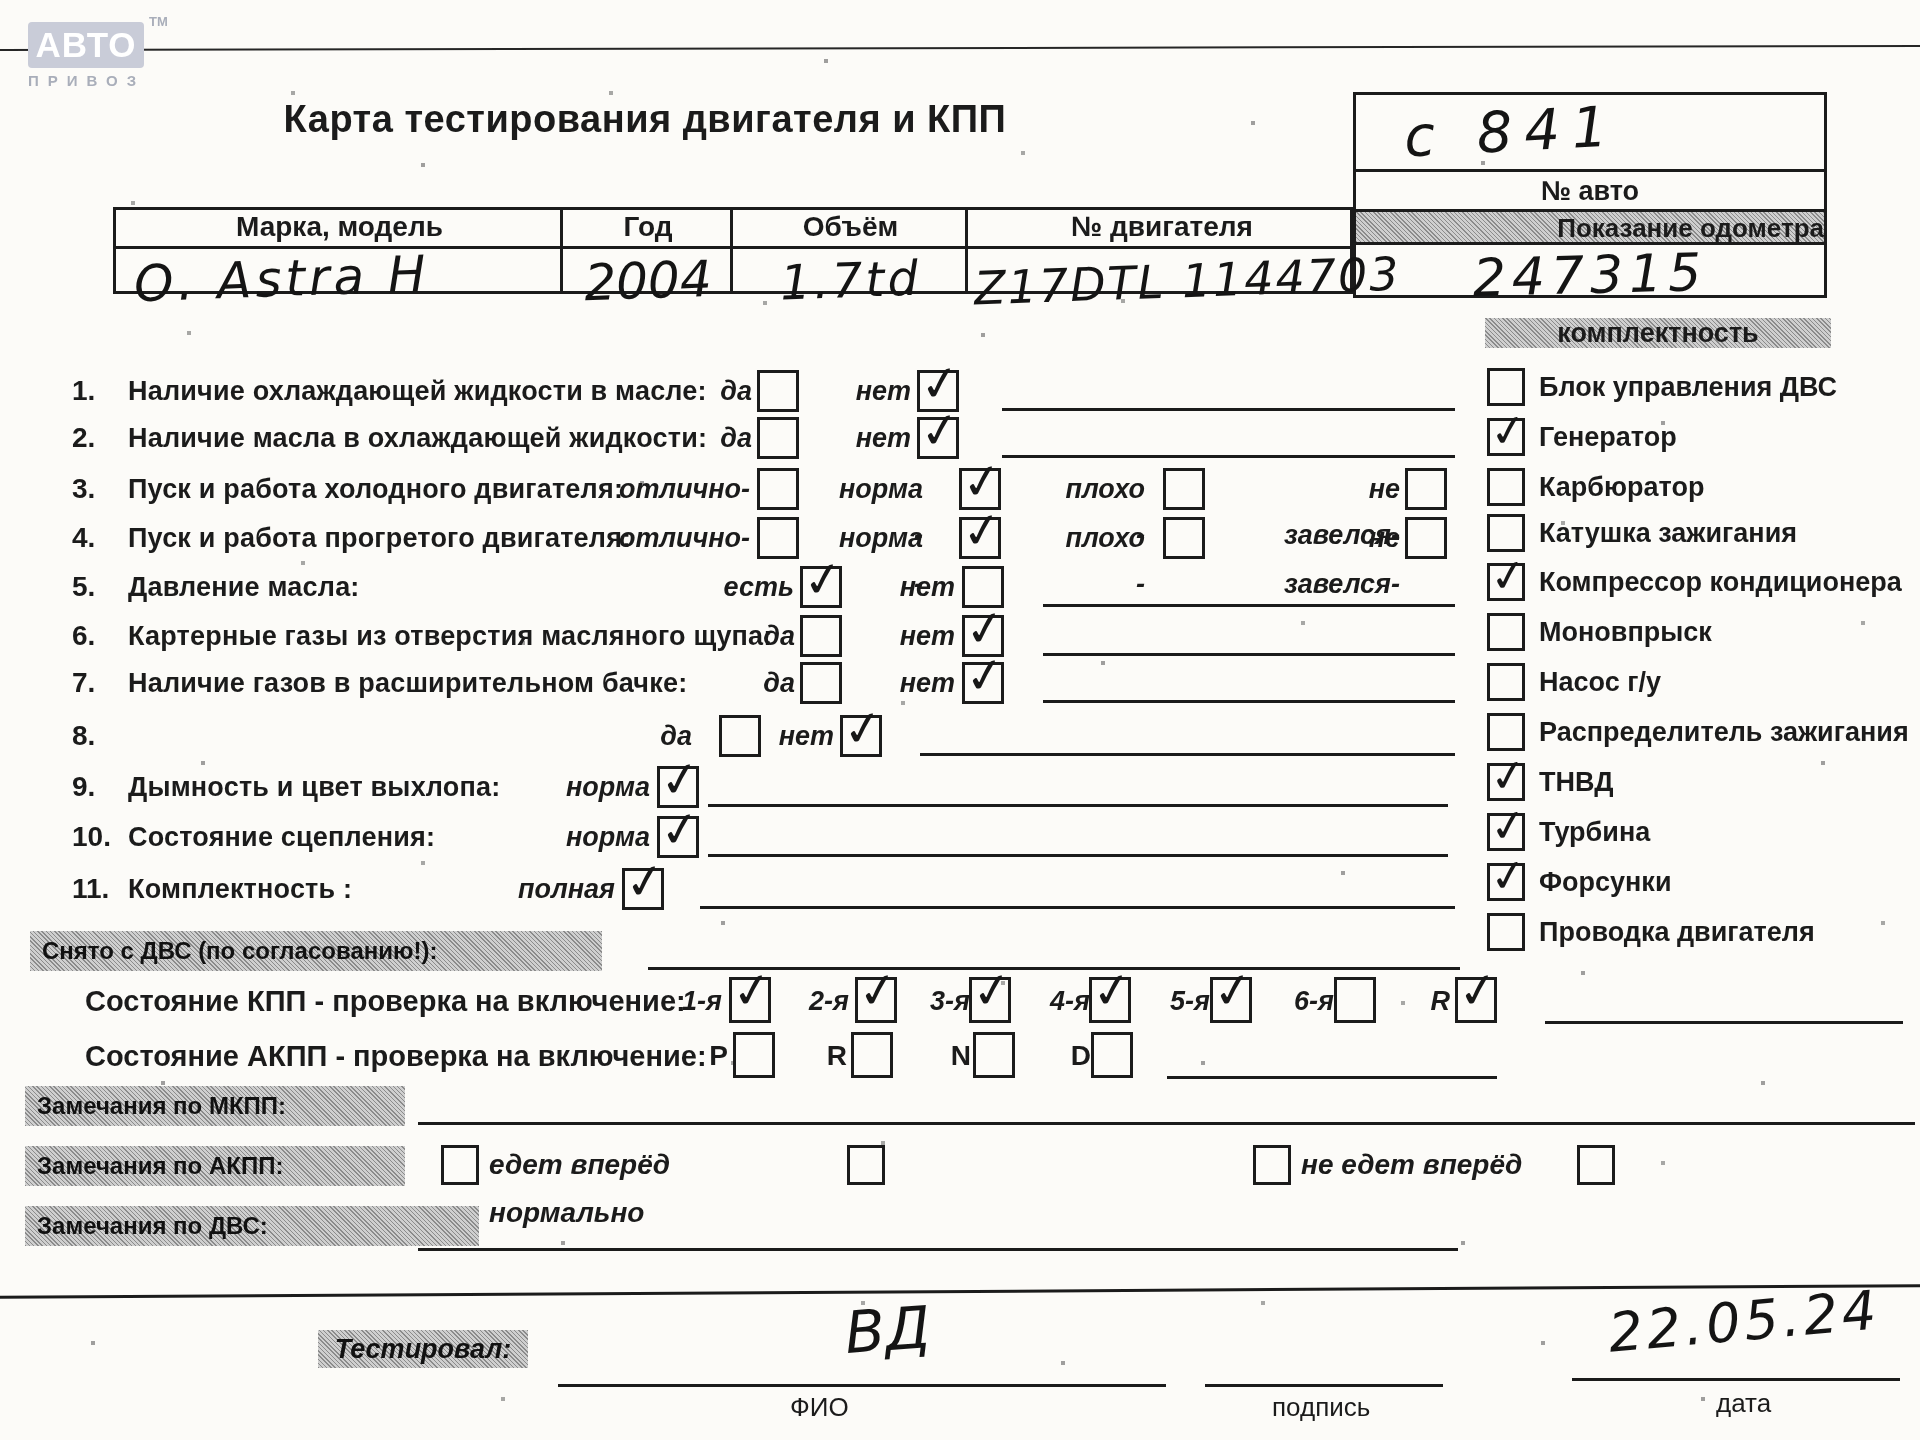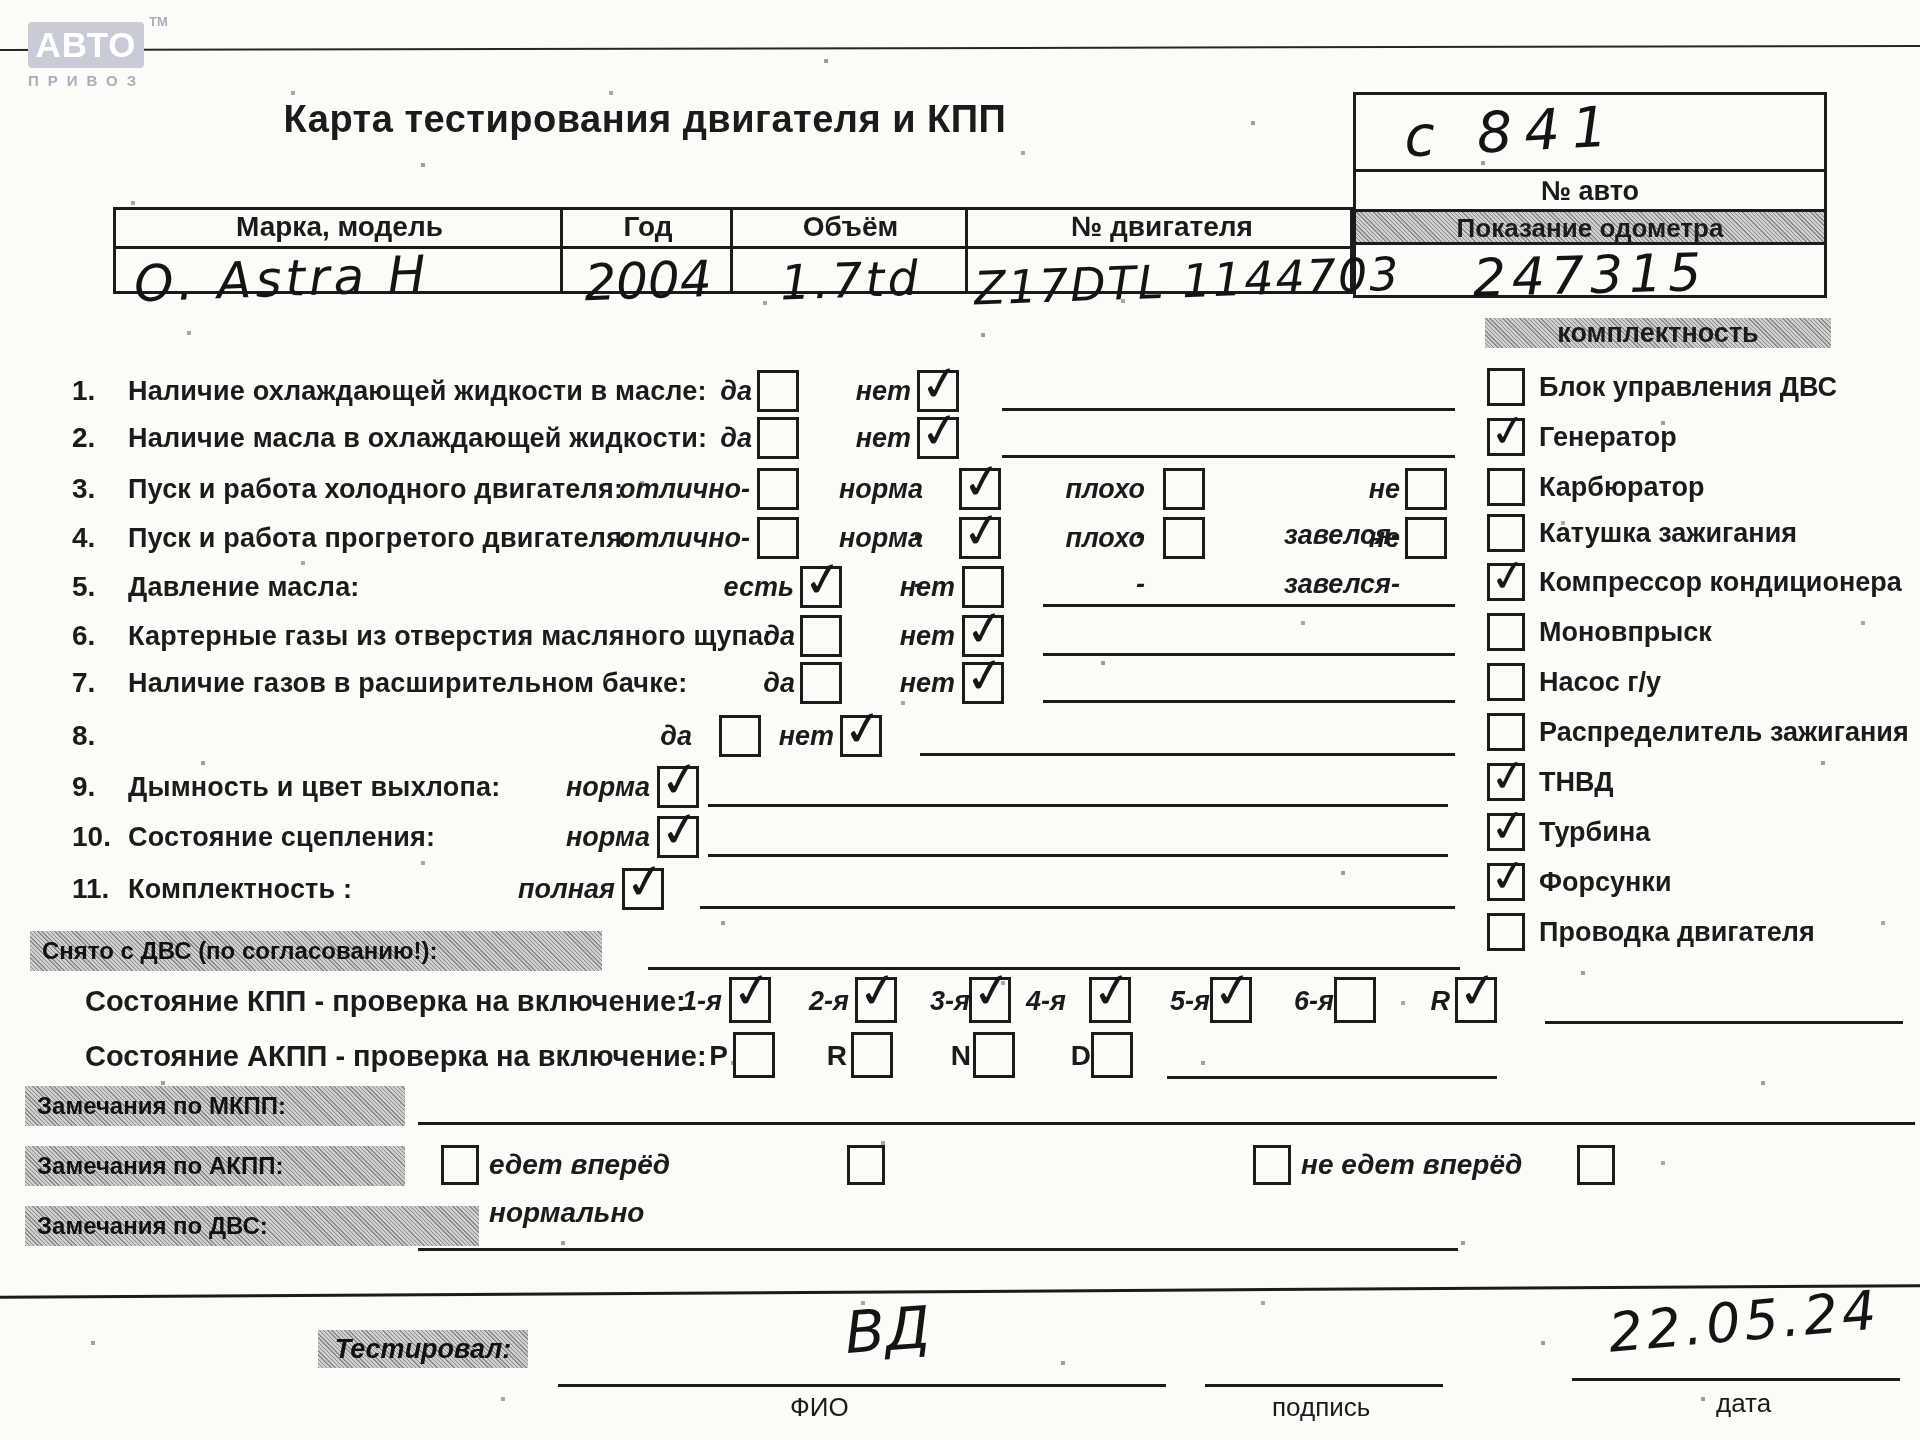--- a/index.html
+++ b/index.html
@@ -30,21 +30,21 @@
   .title{position:absolute;left:240px;top:98px;width:810px;text-align:center;font-size:38px;font-weight:700;letter-spacing:.5px;}
   
   .hatch{background:repeating-linear-gradient(45deg,#8b8b8b 0,#8b8b8b 1px,#cfcfcf 1px,#cfcfcf 3px);}
   .bar{position:absolute;height:40px;}
   .bar span{display:block;font-weight:700;font-size:24px;line-height:40px;padding-left:12px;color:#111;}
   
   .vbox{position:absolute;left:1353px;top:92px;width:474px;height:206px;border:3px solid #1b1b1b;box-sizing:border-box;}
   .v-num-label{position:absolute;left:0;top:74px;width:100%;height:40px;border-top:3px solid #1b1b1b;box-sizing:border-box;
                text-align:center;font-weight:700;font-size:27px;line-height:38px;}
   .v-odo-head{position:absolute;left:0;top:114px;width:100%;height:36px;border-top:3px solid #1b1b1b;border-bottom:3px solid #1b1b1b;
-              box-sizing:border-box;text-align:center;font-weight:700;font-size:26px;line-height:32px;}
+              box-sizing:border-box;text-align:right;font-weight:700;font-size:26px;line-height:32px;}
   
   .mtable{position:absolute;left:113px;top:207px;width:1240px;height:87px;border:3px solid #1b1b1b;box-sizing:border-box;}
   .th{position:absolute;top:0;height:36px;line-height:34px;text-align:center;font-weight:700;font-size:28px;}
   .thead-line{position:absolute;left:0;top:36px;width:100%;height:3px;background:#1b1b1b;}
   .vl{position:absolute;top:0;width:3px;height:100%;background:#1b1b1b;}
   
   .hand{font-family:"DejaVu Sans",sans-serif;font-style:italic;color:#141414;white-space:nowrap;}
   
   .row{position:absolute;left:0;width:1920px;height:46px;}
   .num{position:absolute;left:72px;top:0;font-weight:700;font-size:28px;line-height:46px;}
@@ -312,21 +312,21 @@
         <span class="tick">✓</span>
       </span>
     <span class="opt" style="left:797px;width:52px;">2-я</span>
     <span class="cb g" style="left:855px;">
         <span class="tick">✓</span>
       </span>
     <span class="opt" style="left:920px;width:50px;">3-я</span>
     <span class="cb g" style="left:969px;">
         <span class="tick">✓</span>
       </span>
-    <span class="opt" style="left:1016px;width:50px;text-align:right;">4-я</span>
+    <span class="opt" style="left:1040px;width:50px;text-align:right;">4-я</span>
     <span class="cb g" style="left:1089px;">
         <span class="tick">✓</span>
       </span>
     <span class="opt" style="left:1160px;width:50px;">5-я</span>
     <span class="cb g" style="left:1210px;">
         <span class="tick">✓</span>
       </span>
     <span class="opt" style="left:1284px;width:50px;">6-я</span>
     <span class="cb g" style="left:1334px;"></span>
     <span class="opt" style="left:1420px;width:30px;">R</span>

